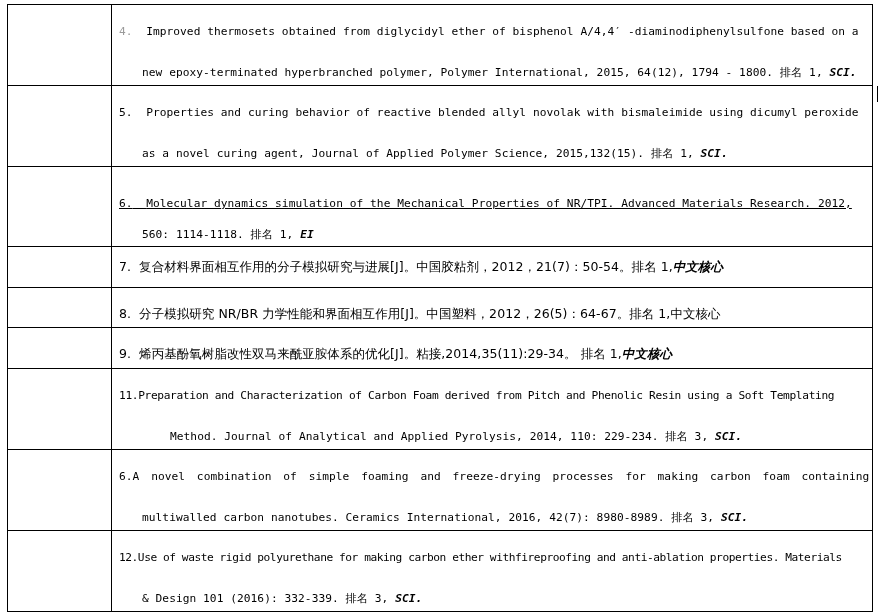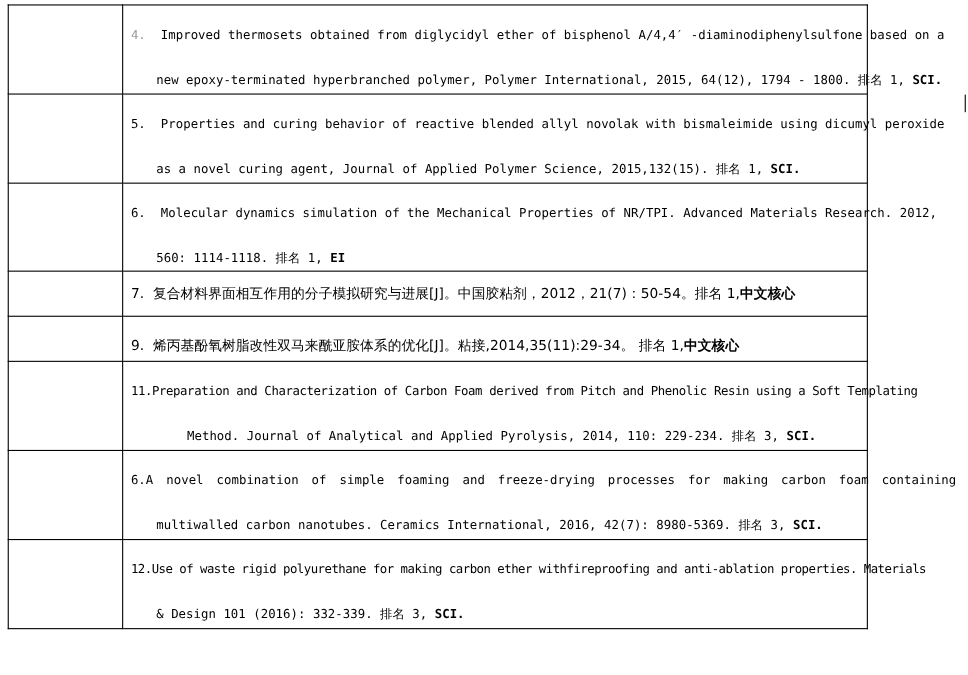--- a/index.html
+++ b/index.html
@@ -1,25 +1,25 @@
 <!DOCTYPE html>
 <html><head>
 <meta charset="utf-8">
 <style>
   html, body { margin:0; padding:0; background:#ffffff; }
   body { width:880px; height:614px; position:relative; overflow:hidden;
          font-family:"DejaVu Sans Mono","Liberation Mono",monospace; color:#000; }
-  .tbl { position:absolute; left:7px; top:4px; width:782px; border-collapse:collapse; table-layout:fixed; }
+  .tbl { position:absolute; left:7px; top:4px; width:866px; border-collapse:collapse; table-layout:fixed; }
   .tbl td { border:1px solid #000; padding:0; vertical-align:top; }
   .tbl td.left { width:103px; }
   .cell { position:relative; }
   .line { position:absolute; left:7px; white-space:nowrap; font-size:11.2px; letter-spacing:0.05px; }
   .line.l2 { left:30px; }
   .cjk { font-family:"DejaVu Sans","Liberation Sans",sans-serif; font-size:12.5px; }
-  b { font-weight:bold; }
+  b { font-weight:bold;font-style:italic; }
   .cursor { position:absolute; left:877px; top:86px; width:1px; height:16px; background:#000; }
 </style>
 </head>
 <body>
 
 <table class="tbl">
 
   <tbody>
       <tr style="height:81px;">
     <td class="left"></td>
@@ -38,35 +38,43 @@
         <div class="line" style="top:20px;"><span>5.</span>&nbsp; <span>Properties and curing behavior of reactive blended allyl novolak with bismaleimide using dicumyl peroxide</span></div>
         <div class="line l2" style="top:60px;"><span>as a novel curing agent, Journal of Applied Polymer Science, 2015,132(15).  排名 1, </span><b>SCI.</b></div>
       </div>
     </td>
   </tr>
 
   <tr style="height:80px;">
     <td class="left"></td>
     <td>
       <div class="cell">
-        <div class="line" style="top:20px;"><span>6.</span>&nbsp; <span>Molecular dynamics simulation of the Mechanical Properties of NR/TPI. Advanced Materials Research. 2012,</span></div>
+        <div class="line" style="top:30px;text-decoration:underline;"><span>6.</span>&nbsp; <span>Molecular dynamics simulation of the Mechanical Properties of NR/TPI. Advanced Materials Research. 2012,</span></div>
         <div class="line l2" style="top:60px;"><span>560: 1114-1118. 排名 1, </span><b>EI</b></div>
       </div>
     </td>
   </tr>
 
   <tr style="height:41px;">
     <td class="left"></td>
     <td>
       <div class="cell">
         <div class="line cjk" style="top:12px;"><span>7.</span>&nbsp; <span>复合材料界面相互作用的分子模拟研究与进展[J]。中国胶粘剂，2012，21(7)：50-54。排名 1,</span><b>中文核心</b></div>
       </div>
     </td>
   </tr>
 
+  <tr style="height:40px;">
+    <td class="left"></td>
+    <td>
+      <div class="cell">
+        <div class="line cjk" style="top:18px;"><span>8.</span>&nbsp; <span>分子模拟研究 NR/BR 力学性能和界面相互作用[J]。中国塑料，2012，26(5)：64-67。排名 1,</span><span>中文核心</span></div>
+      </div>
+    </td>
+  </tr>
 
   <tr style="height:41px;">
     <td class="left"></td>
     <td>
       <div class="cell">
         <div class="line cjk" style="top:18px;"><span>9.</span>&nbsp; <span>烯丙基酚氧树脂改性双马来酰亚胺体系的优化[J]。粘接,2014,35(11):29-34。 排名 1,</span><b>中文核心</b></div>
       </div>
     </td>
   </tr>
 
@@ -78,21 +86,21 @@
         <div class="line l2" style="top:60px;padding-left:28px;"><span>Method. Journal of Analytical and Applied Pyrolysis, 2014, 110: 229-234.  排名 3,  </span><b>SCI.</b></div>
       </div>
     </td>
   </tr>
 
   <tr style="height:81px;">
     <td class="left"></td>
     <td>
       <div class="cell">
         <div class="line" style="top:20px;word-spacing:5px;"><span>6.</span><span>A novel combination of simple foaming and freeze-drying processes for making carbon foam containing</span></div>
-        <div class="line l2" style="top:60px;"><span>multiwalled carbon nanotubes. Ceramics International, 2016, 42(7): 8980-5369. 排名 3,  </span><b>SCI.</b></div>
+        <div class="line l2" style="top:60px;"><span>multiwalled carbon nanotubes. Ceramics International, 2016, 42(7): 8980-8989. 排名 3,  </span><b>SCI.</b></div>
       </div>
     </td>
   </tr>
 
   <tr style="height:81px;">
     <td class="left"></td>
     <td>
       <div class="cell">
         <div class="line" style="top:20px;letter-spacing:-0.45px;"><span>12.</span><span>Use of waste rigid polyurethane for making carbon ether withfireproofing and anti-ablation properties. Materials</span></div>
         <div class="line l2" style="top:60px;"><span>&amp; Design 101 (2016): 332-339. 排名 3,  </span><b>SCI.</b></div>

